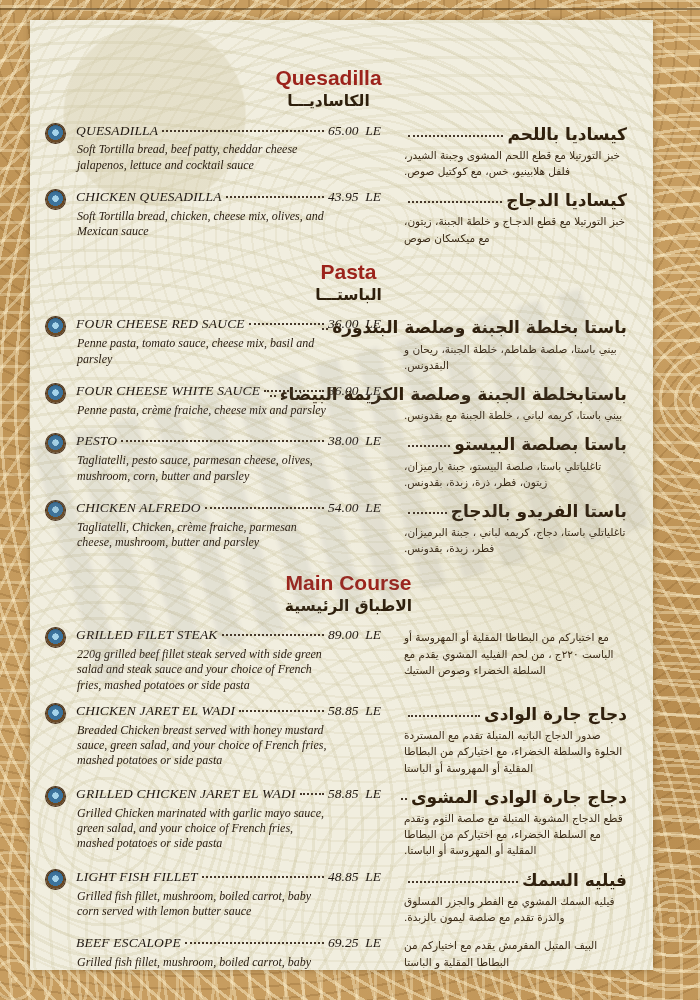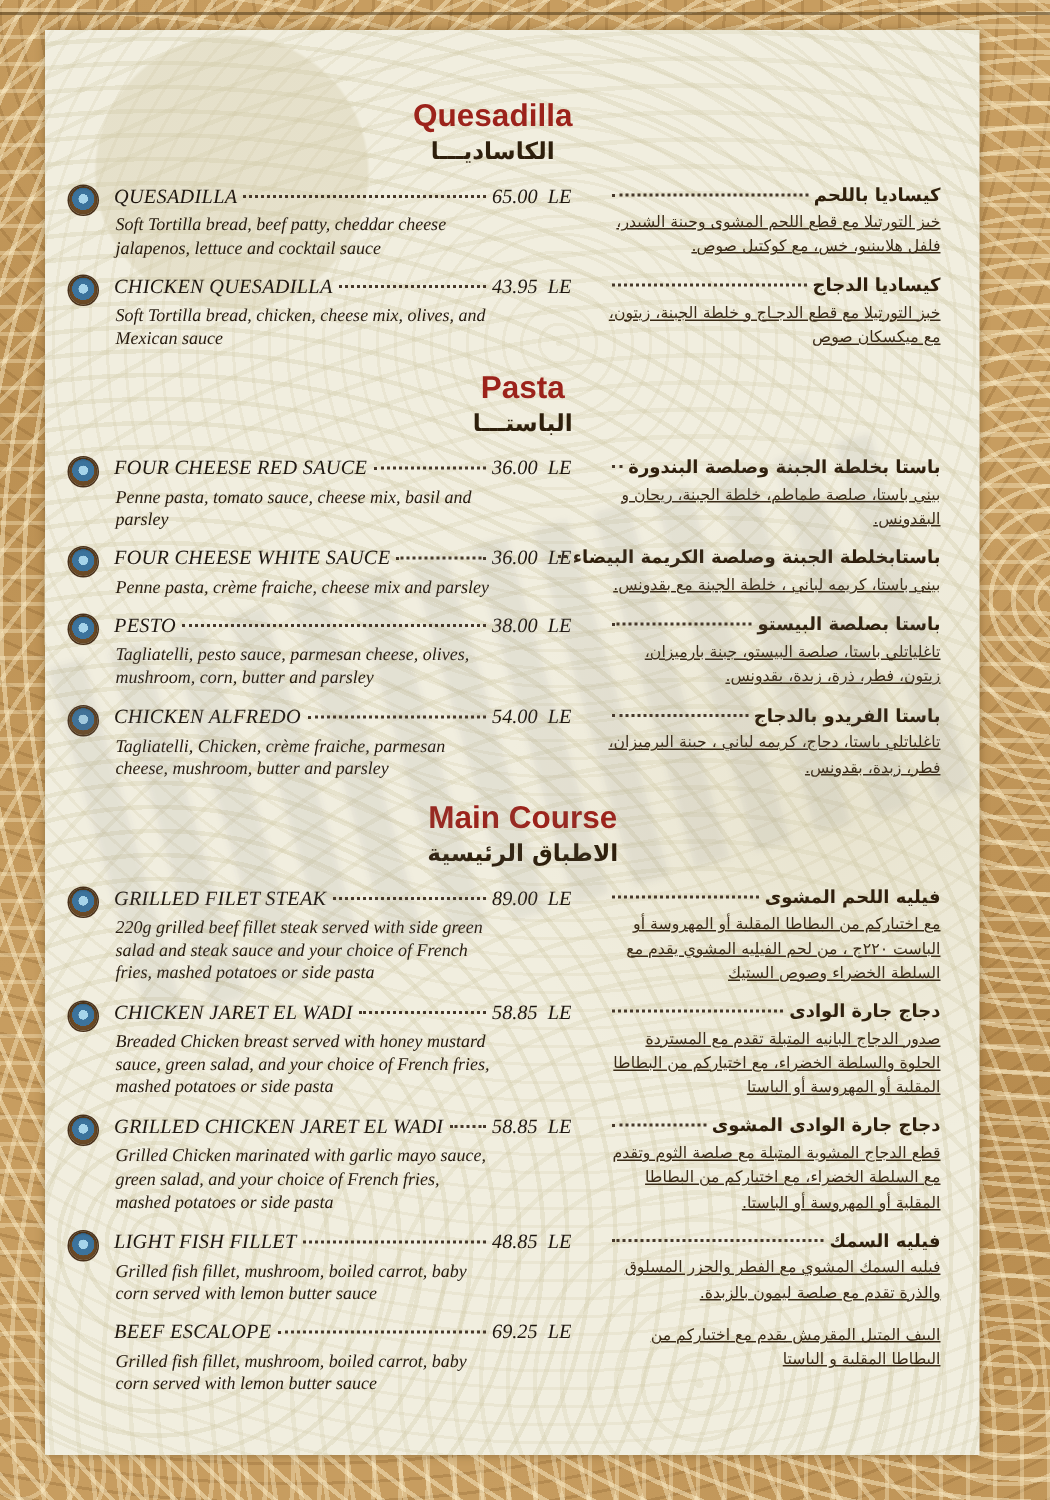--- a/index.html
+++ b/index.html
@@ -52,22 +52,22 @@
     background:radial-gradient(circle at 50% 45%, #a6d4ea 0 22%, #3c739c 23% 52%, #6b4a26 53% 100%);
     box-shadow:0 0 0 1px #48301a, inset 0 1px 2px rgba(0,0,0,.45);
   }
   .col-en{width:252px;flex:none;}
   .name-line{display:flex;align-items:baseline;}
   .en-name{font-style:italic;font-size:13.5px;line-height:1.25;color:#1f1710;letter-spacing:.2px;white-space:nowrap;}
   .leader{flex:1 1 6px;border-bottom:2px dotted #46382a;margin:0 4px;transform:translateY(-3px);min-width:6px;}
   .en-desc{font-style:italic;font-size:12px;line-height:1.27;color:#261a0e;margin-top:3px;padding-left:1px;}
   .col-price{width:76px;flex:none;font-style:italic;font-size:13.5px;color:#1f1710;padding-top:0;white-space:nowrap;}
   .col-ar{flex:1 1 auto;direction:rtl;min-width:0;}
-  .ar-name{font-family:"DejaVu Sans",sans-serif;font-weight:bold;font-size:12px;line-height:1.3;color:#30200d;white-space:nowrap;}
-  .ar-desc{font-family:"DejaVu Sans",sans-serif;font-size:10.5px;line-height:1.55;color:#3a2a16;margin-top:2px;text-align:right;text-decoration:underline;}
+  .ar-name{font-family:"DejaVu Sans",sans-serif;font-weight:bold;font-size:17px;line-height:1.3;color:#30200d;white-space:nowrap;}
+  .ar-desc{font-family:"DejaVu Sans",sans-serif;font-size:10.5px;line-height:1.55;color:#3a2a16;margin-top:2px;text-align:left;}
 </style>
 </head>
 <body>
 
 <div class="frame">
   <div class="frame-topline"></div>
 </div>
 
 <div class="page">
   <div class="watermark"></div>
@@ -205,24 +205,20 @@
     <div class="col-icon"><span class="badge"></span></div>
     <div class="col-en">
       <div class="name-line">
           <span class="en-name">GRILLED FILET STEAK</span>
           <span class="leader"></span>
         </div>
       <div class="en-desc">220g grilled beef fillet steak served with side green salad and steak sauce and your choice of French fries, mashed potatoes or side pasta</div>
     </div>
     <div class="col-price"><span>89.00</span>&nbsp;&nbsp;<span>LE</span></div>
     <div class="col-ar">
-      <div class="name-line">
-          <span class="ar-name">فيليه اللحم المشوى</span>
-          <span class="leader"></span>
-        </div>
       <div class="ar-desc">مع اختياركم من البطاطا المقلية أو المهروسة أو الباست ٢٢٠ج ، من لحم الفيليه المشوي يقدم مع السلطة الخضراء وصوص الستيك</div>
     </div>
   </div>
 
   <div class="item">
     <div class="col-icon"><span class="badge"></span></div>
     <div class="col-en">
       <div class="name-line">
           <span class="en-name">CHICKEN JARET EL WADI</span>
           <span class="leader"></span>

